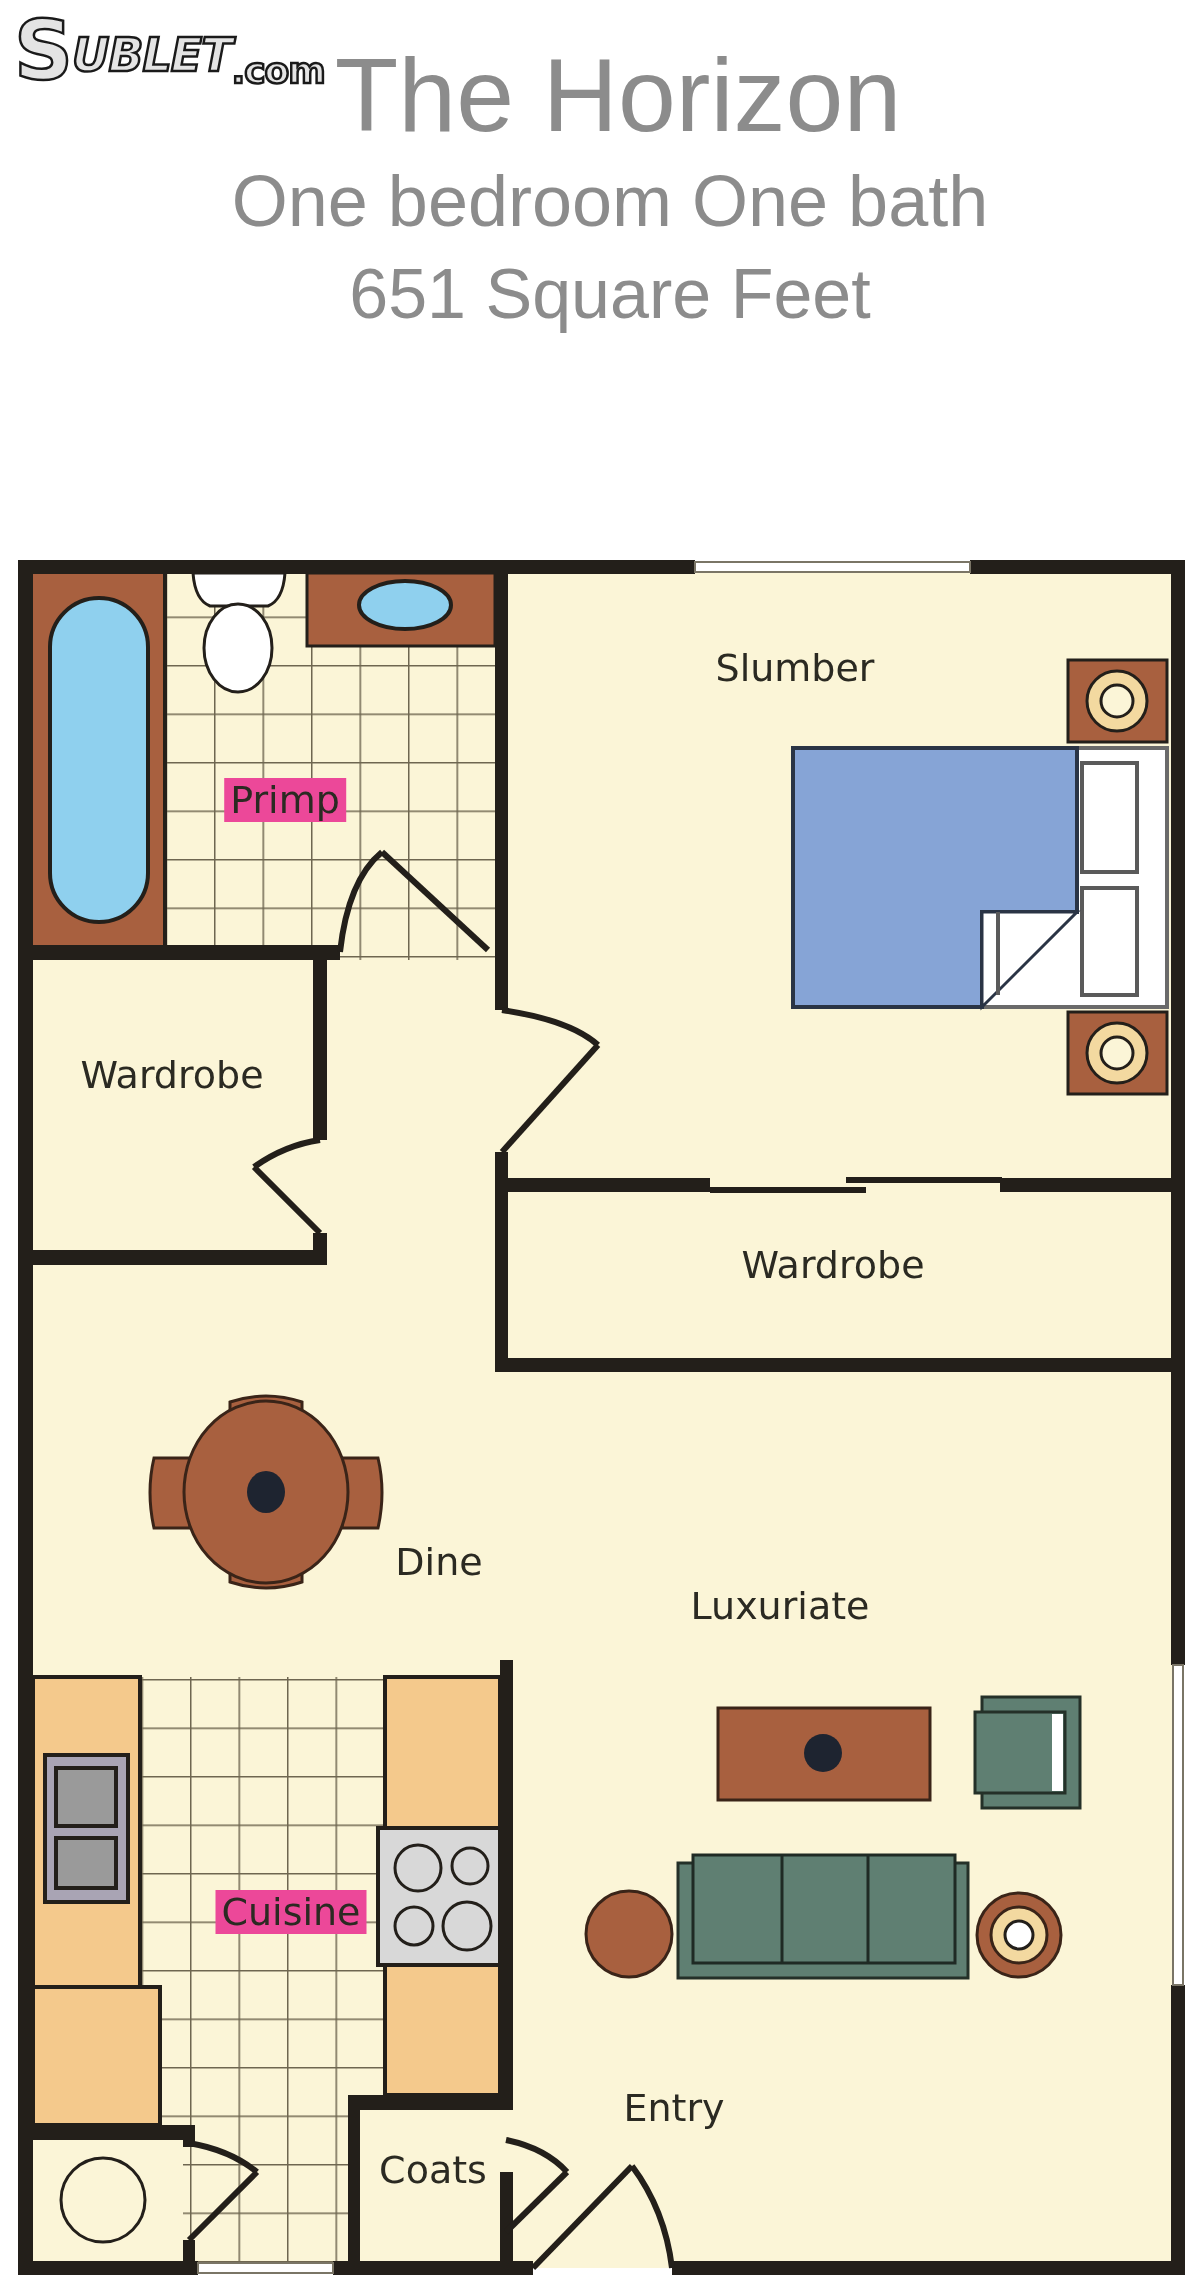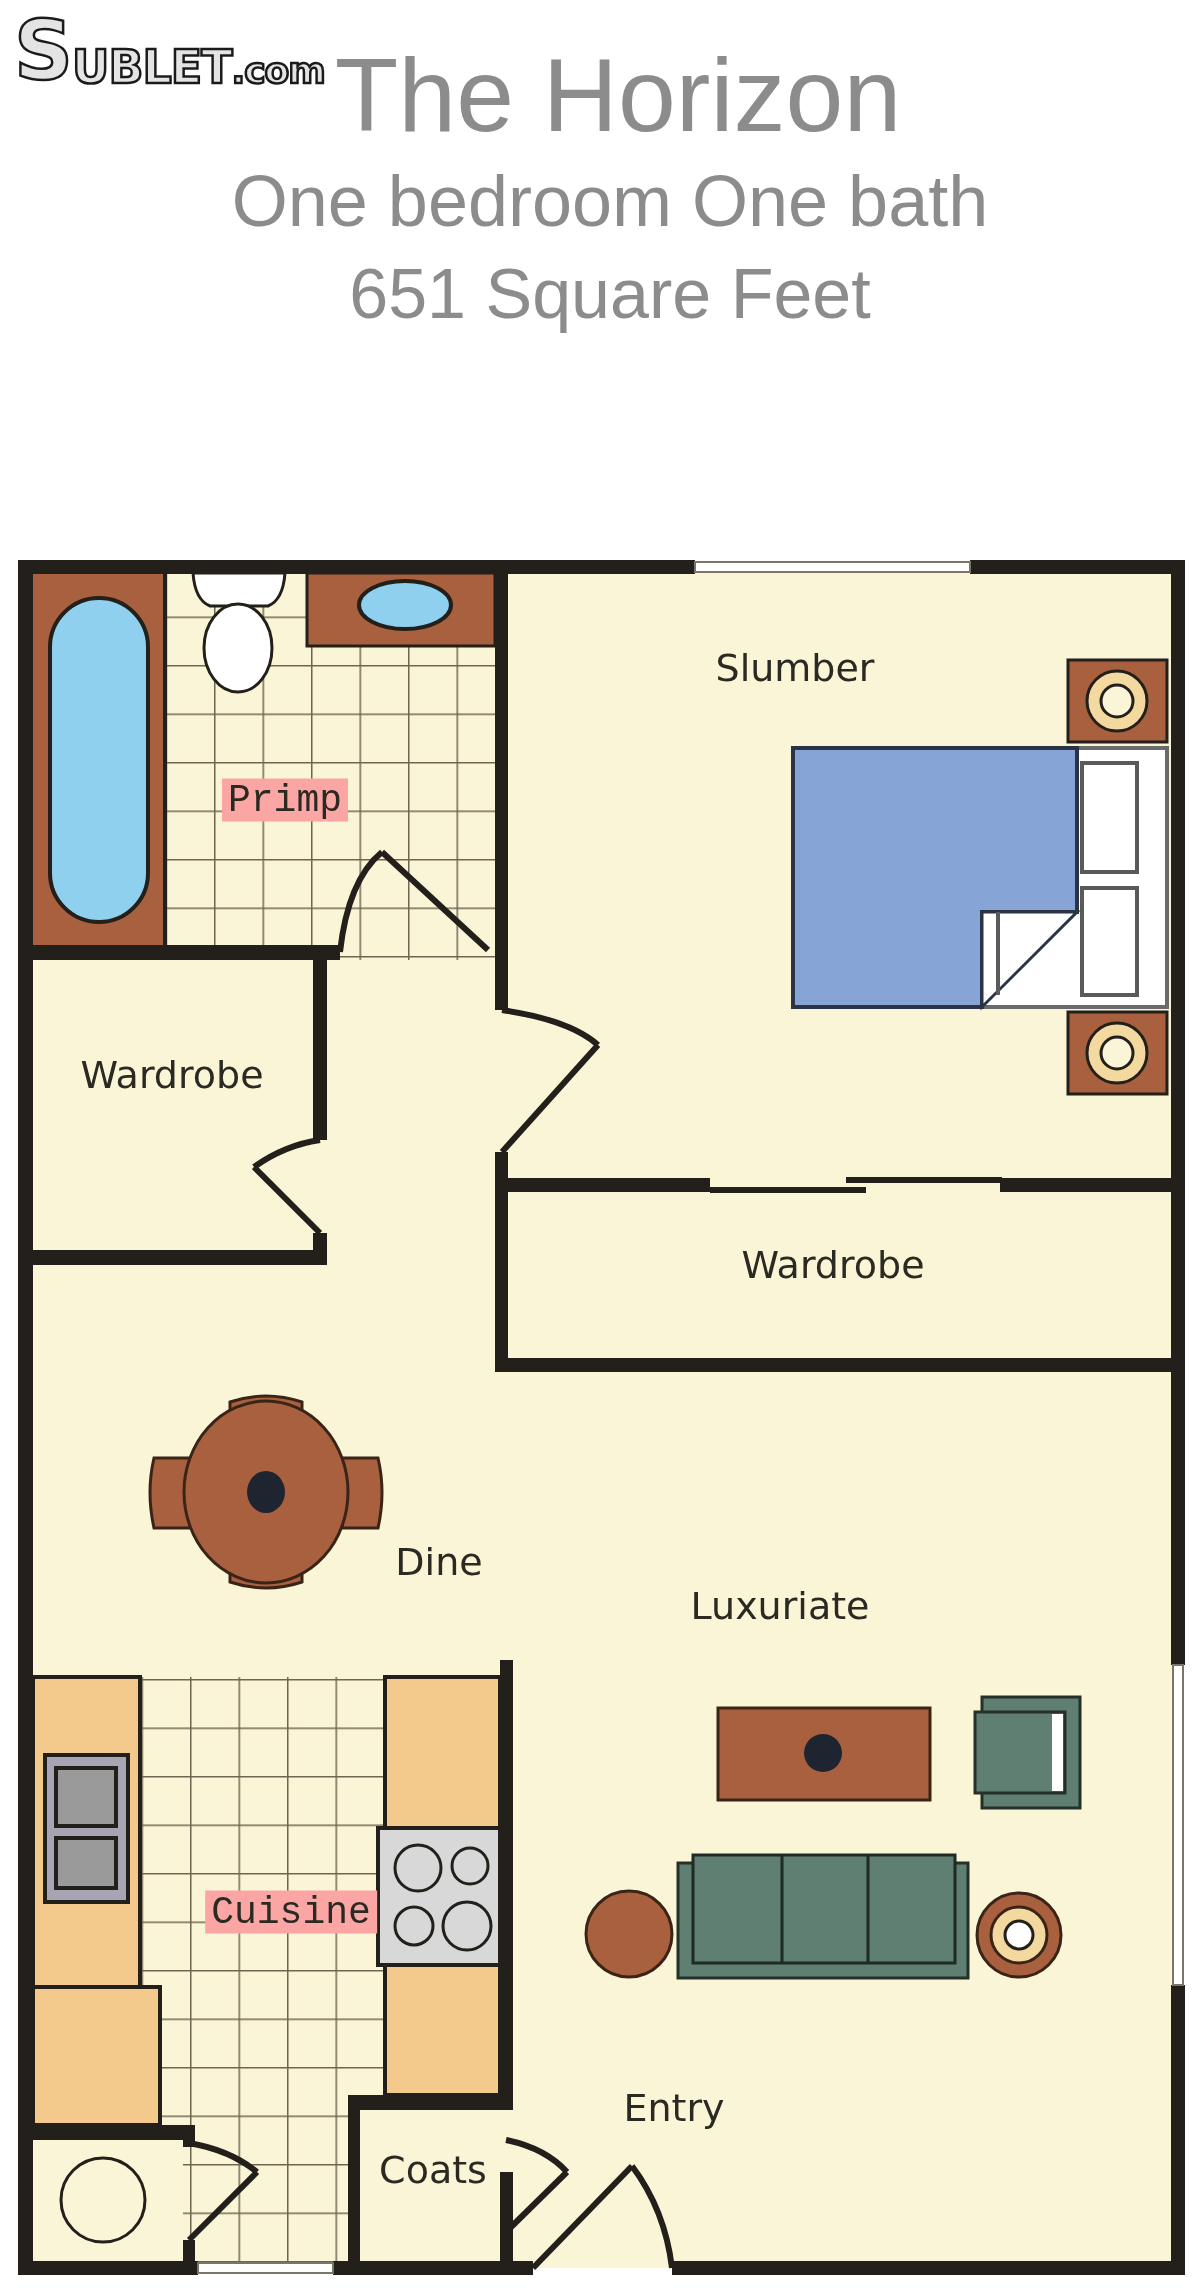--- a/index.html
+++ b/index.html
@@ -1,31 +1,31 @@
 <!DOCTYPE html>
 <html><head>
 <meta charset="utf-8">
 <style>
   html, body { margin: 0; padding: 0; background: #ffffff; }
   body { width: 1200px; height: 2289px; position: relative; overflow: hidden; font-family: "Liberation Sans", sans-serif; }
   .logo { position: absolute; left: 14px; top: 18px; height: 74px; display: flex; align-items: flex-end; }
   .logo-text { font-family: "DejaVu Sans", sans-serif; font-weight: bold; color: #e4e4e4;
     -webkit-text-stroke: 2.5px #1a1a1a; letter-spacing: -1px; line-height: 1; }
   .logo-big { font-size: 82px; }
-  .logo-small { font-size: 46px; text-transform: uppercase; margin-bottom: 2px; }
+  .logo-small { font-size: 46px; text-transform: uppercase; margin-bottom: 14px; font-style: italic; }
   .logo-dotcom { font-size: 36px; margin-bottom: 3px; }
   .header-line { position: absolute; left: 0; width: 1220px; text-align: center; color: #8c8c8c;
     font-family: "Liberation Sans", sans-serif; white-space: nowrap; }
   .h-title { top: 36px; font-size: 104px; left: 8px; }
   .h-sub1 { top: 160px; font-size: 72px; }
   .h-sub2 { top: 254px; font-size: 70px; }
   svg.plan { position: absolute; left: 0; top: 0; }
   .room-label { position: absolute; color: #2b2a22; font-family: "DejaVu Sans", sans-serif; font-size: 38px;
     white-space: nowrap; transform: translate(-50%, -50%); letter-spacing: 0px; }
-  .room-label.bg { background: #fca5a5; padding: 0 6px; font-family: Liberation Mono, monospace; }
+  .room-label.bg { background: #ec4899; padding: 0 6px; }
 </style>
 </head>
 <body>
 
 <div class="logo">
   <span class="logo-text logo-big">S</span>
   <span class="logo-text logo-small">UBLET</span>
   <span class="logo-text logo-dotcom">.com</span>
 </div>
 

